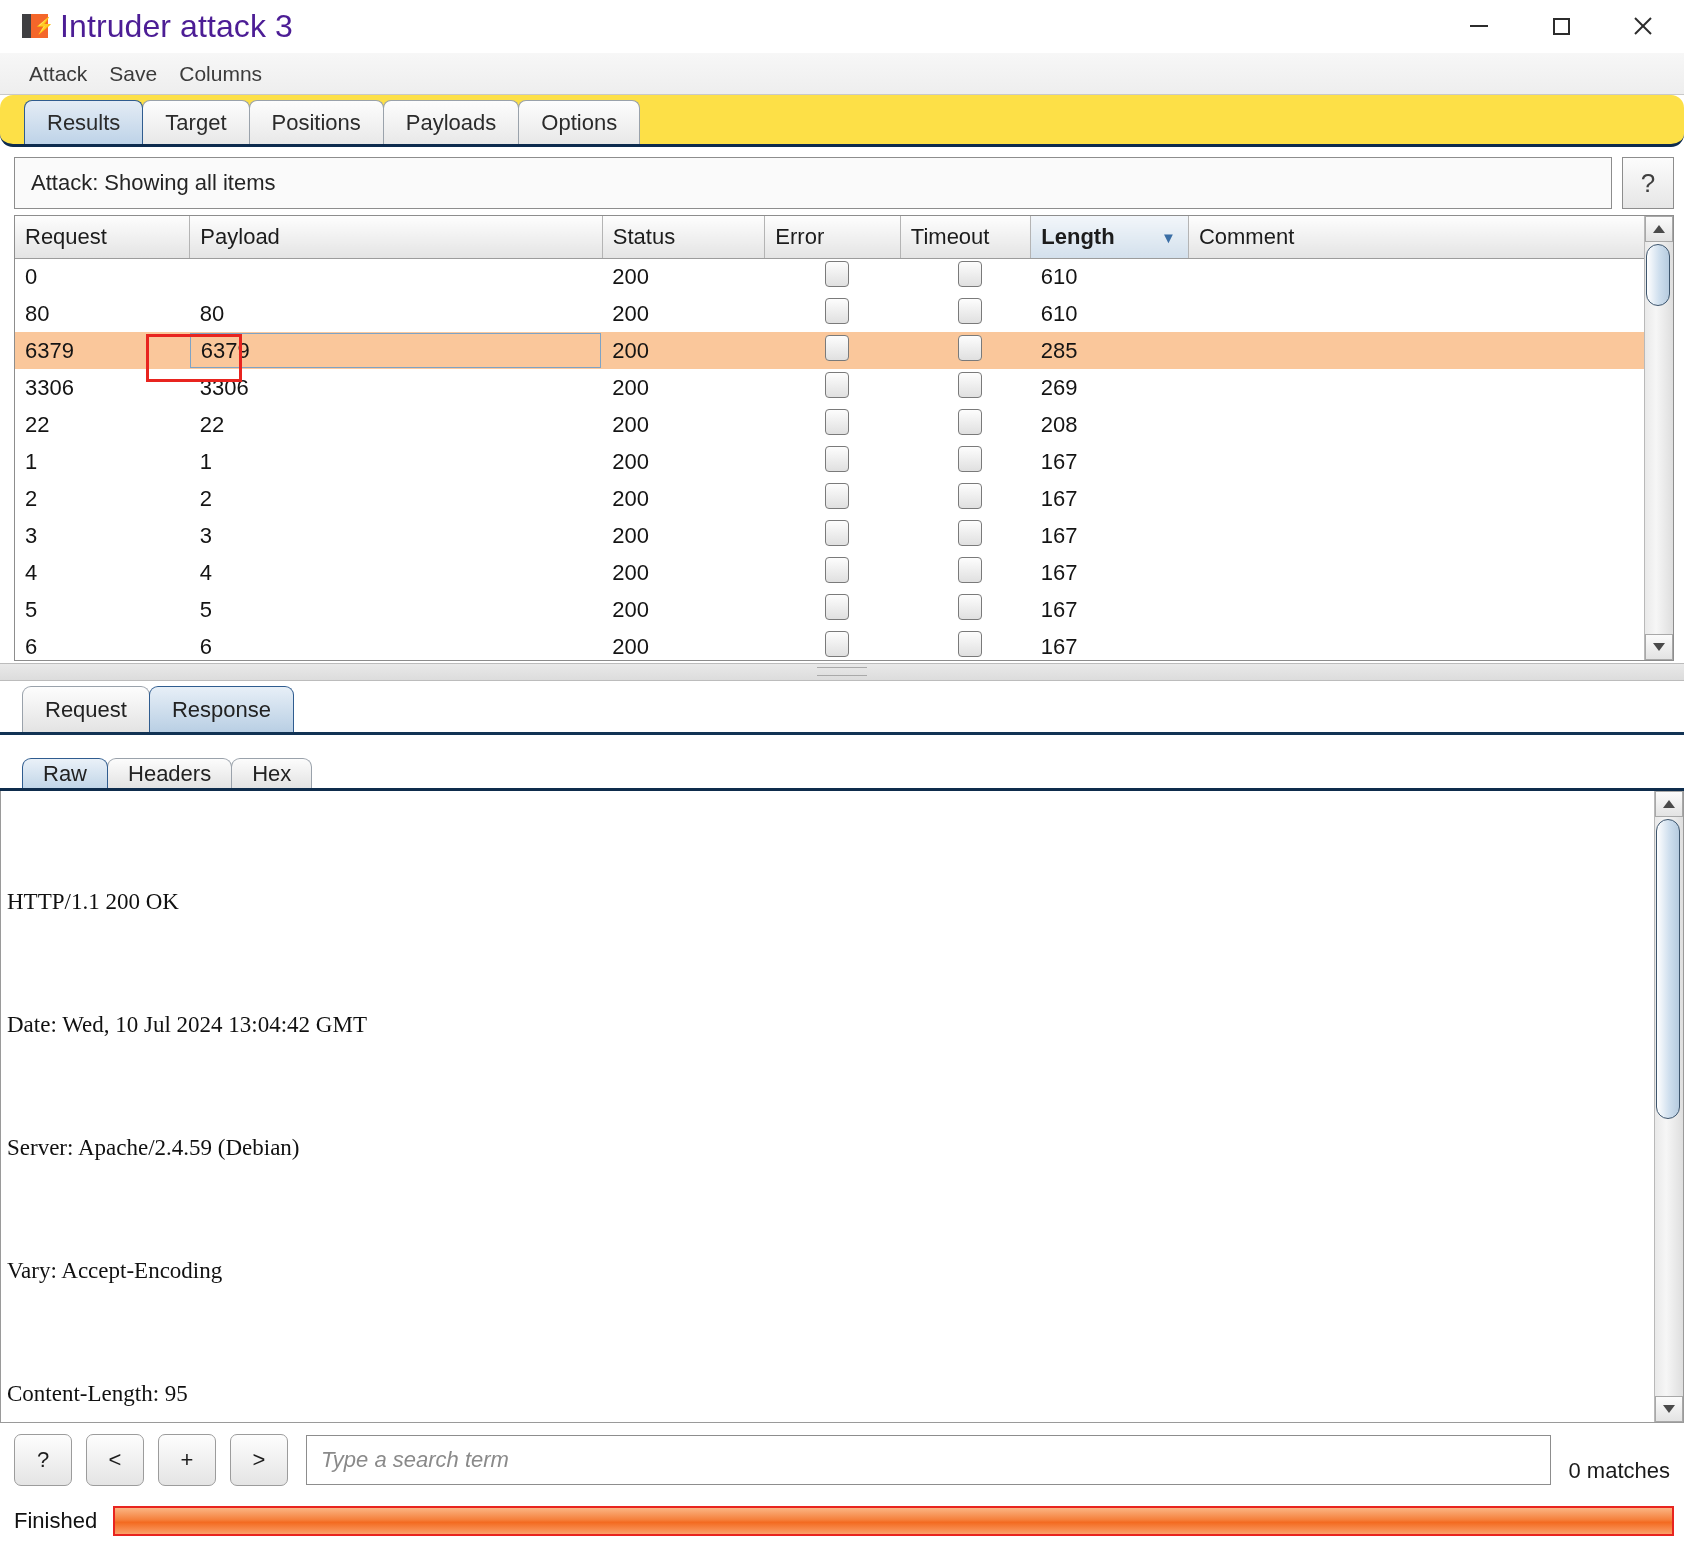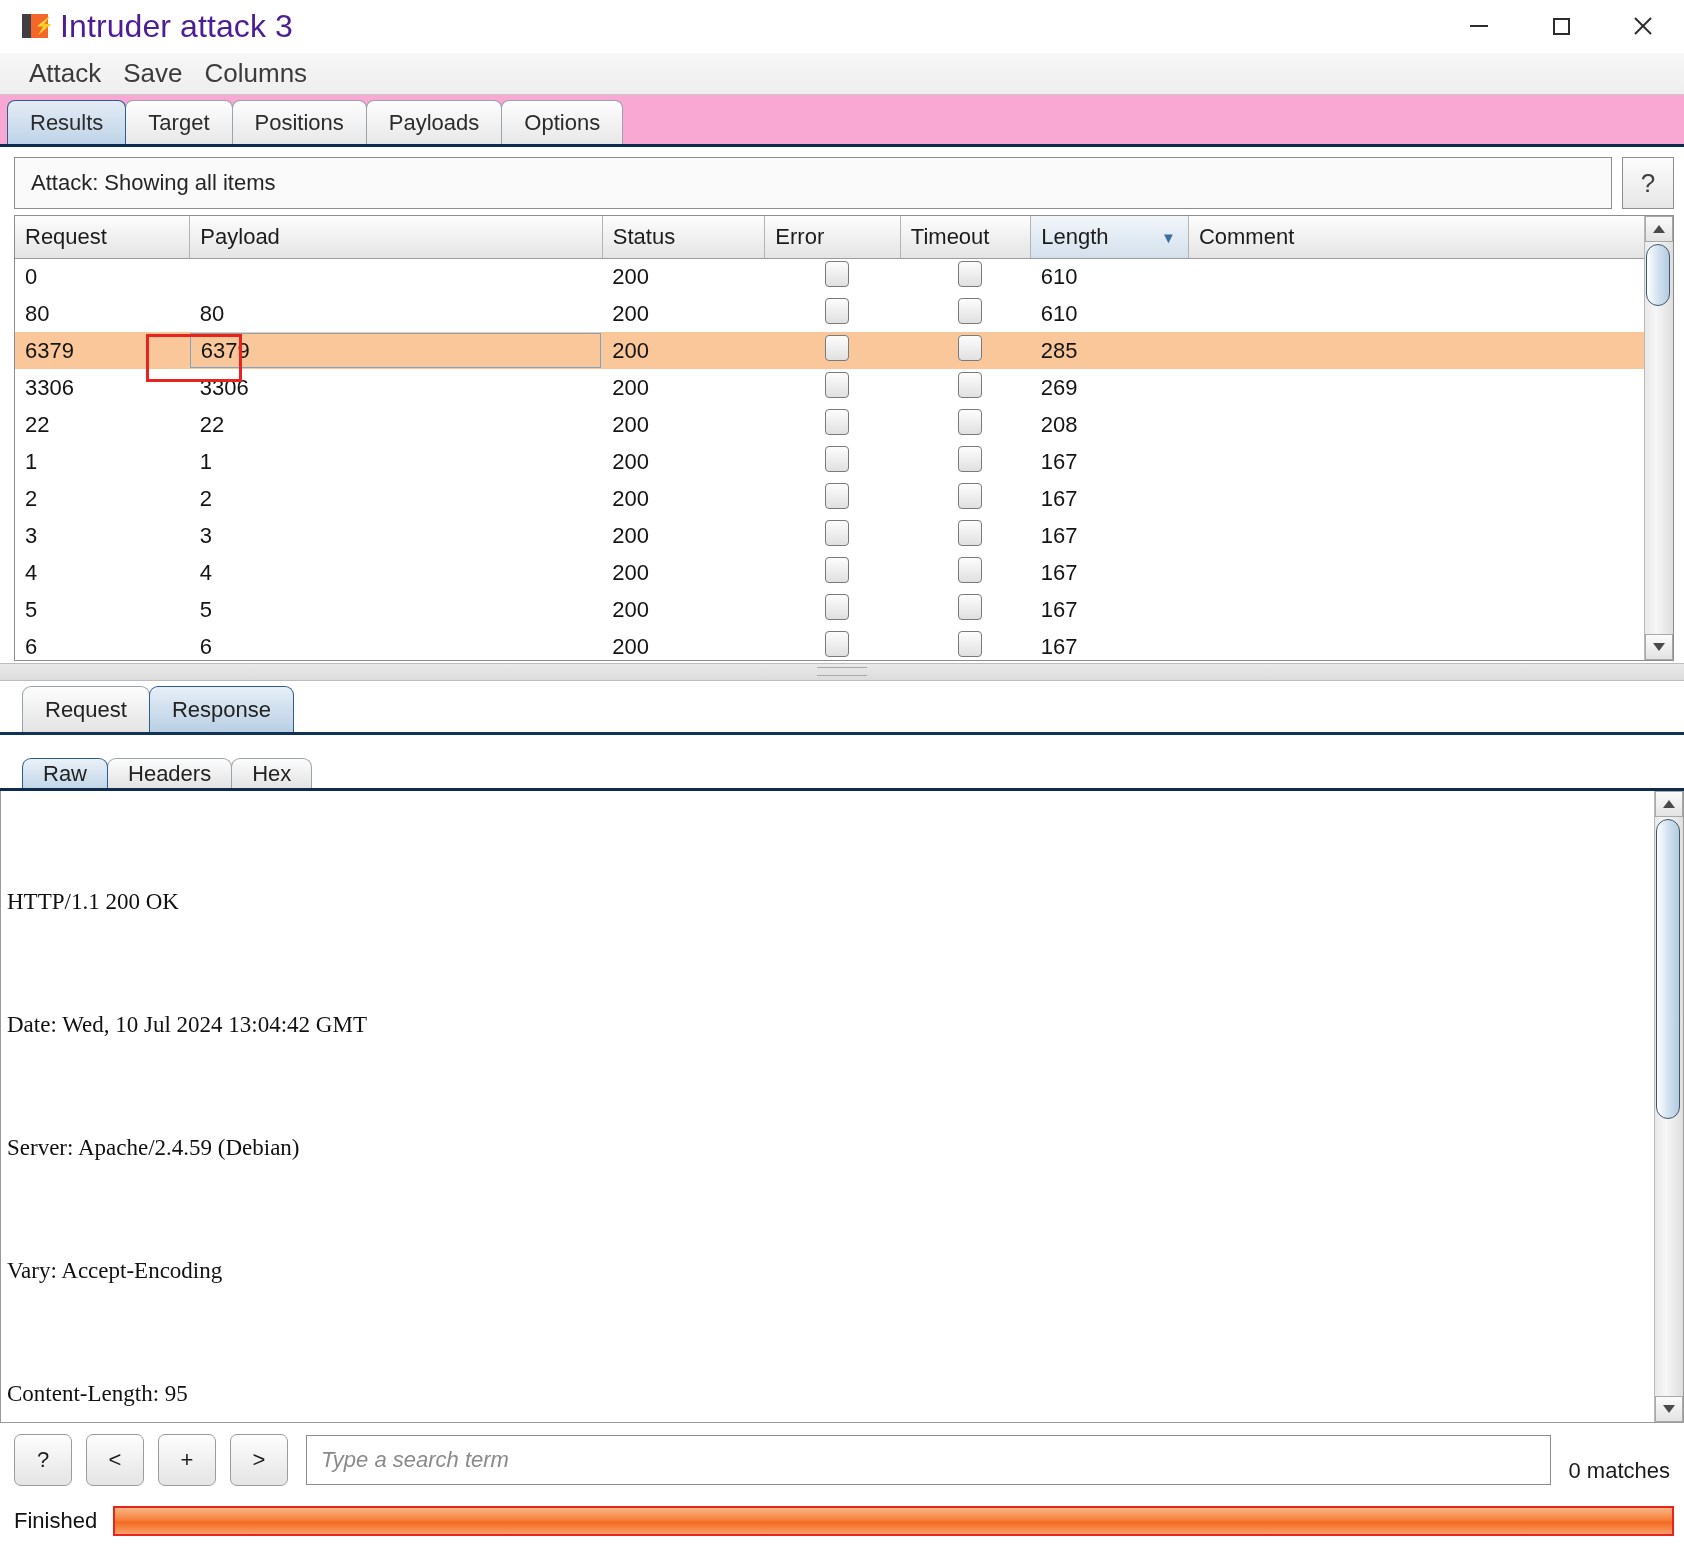--- a/index.html
+++ b/index.html
@@ -90,37 +90,38 @@
     height: 42px;
     flex: 0 0 42px;
     display: flex;
     align-items: center;
     background: linear-gradient(to bottom, #f7f7f7 0%, #eeeeee 100%);
     border-bottom: 1px solid #c9c9c9;
     padding-left: 18px;
     box-sizing: border-box;
   }
   .menu-item {
-    font-size: 26px;
+    font-size: 21px;
     color: #3b3b3b;
     padding: 2px 11px;
     cursor: default;
   }
 
   
   .tabstrip {
     flex: 0 0 52px;
     height: 52px;
     position: relative;
-    background: #f9a8d4;
-    padding-left: 7px;
+    background: #fde047;
+    padding-left: 24px;
     box-sizing: border-box;
     display: flex;
     align-items: flex-end;
     border-bottom: 3px solid #0d2b4e;
+    border-radius: 13px;
   }
   .tab {
     height: 44px;
     min-width: 10px;
     padding: 0 22px;
     display: flex;
     align-items: center;
     justify-content: center;
     font-size: 22px;
     color: #2b2b2b;
@@ -209,20 +210,21 @@
     font-weight: normal;
     text-align: left;
     padding-left: 10px;
     color: #1c1c1c;
     box-sizing: border-box;
     position: relative;
     white-space: nowrap;
   }
   table.results th.sorted {
     background: linear-gradient(to bottom, #f2f6fa 0%, #d3e0ec 100%);
+    font-weight: bold;
   }
   table.results th .sort-arrow {
     position: absolute;
     right: 12px;
     top: 50%;
     transform: translateY(-50%);
     color: #3a6ea5;
     font-size: 15px;
   }
   table.results td {

